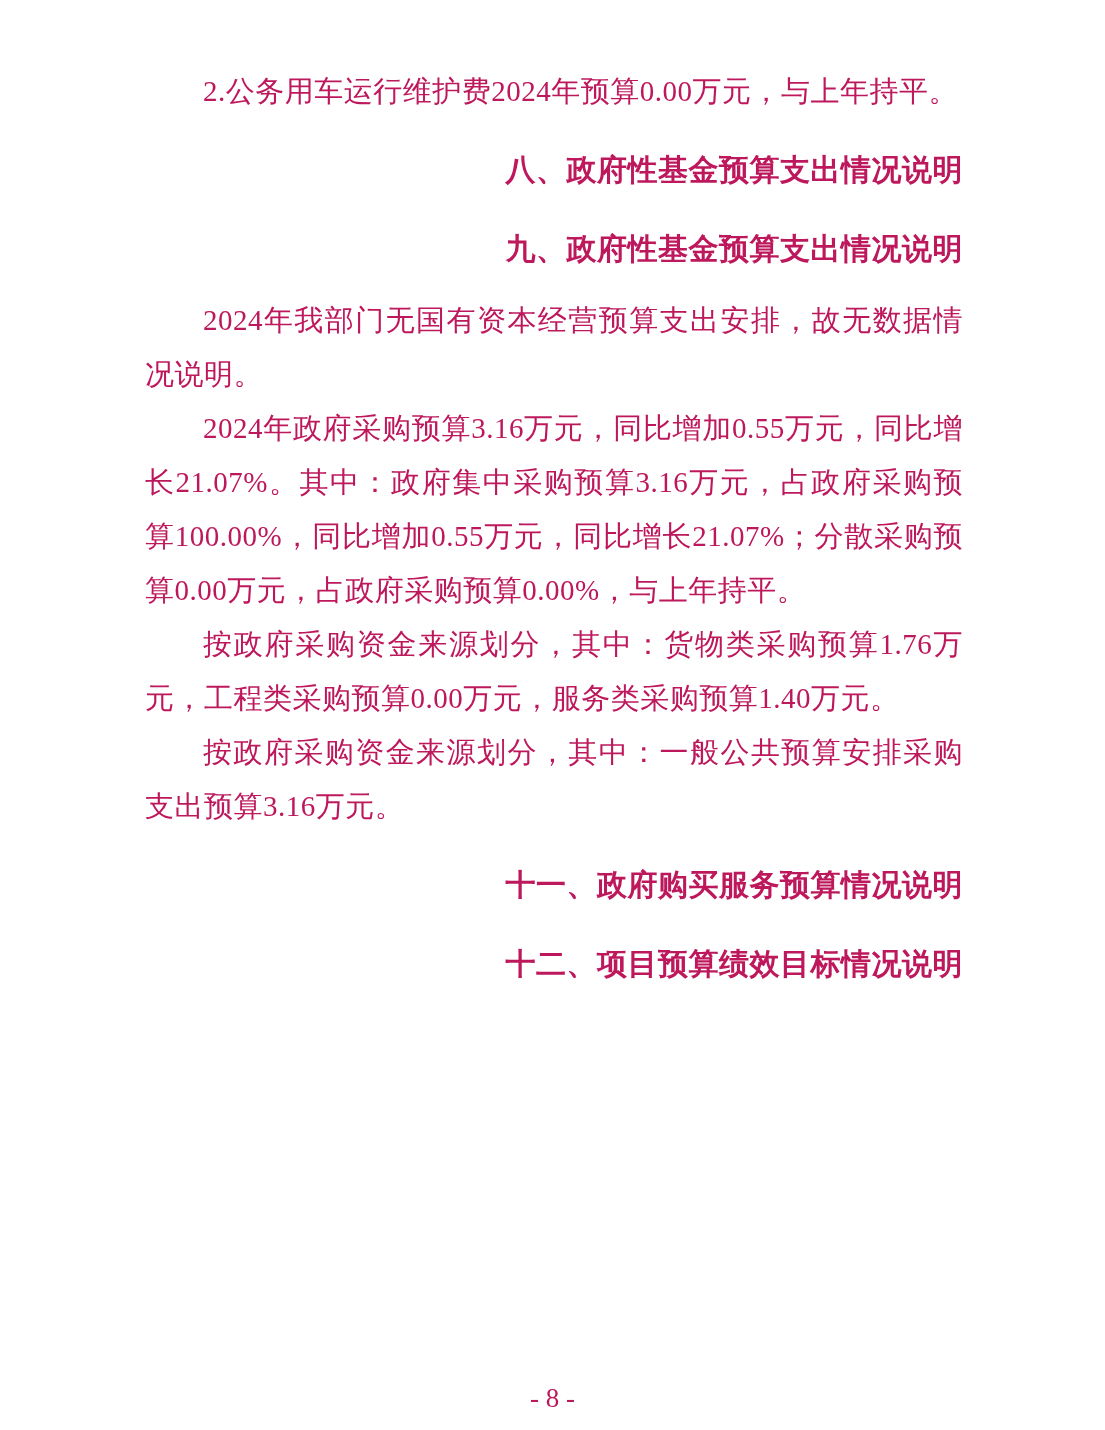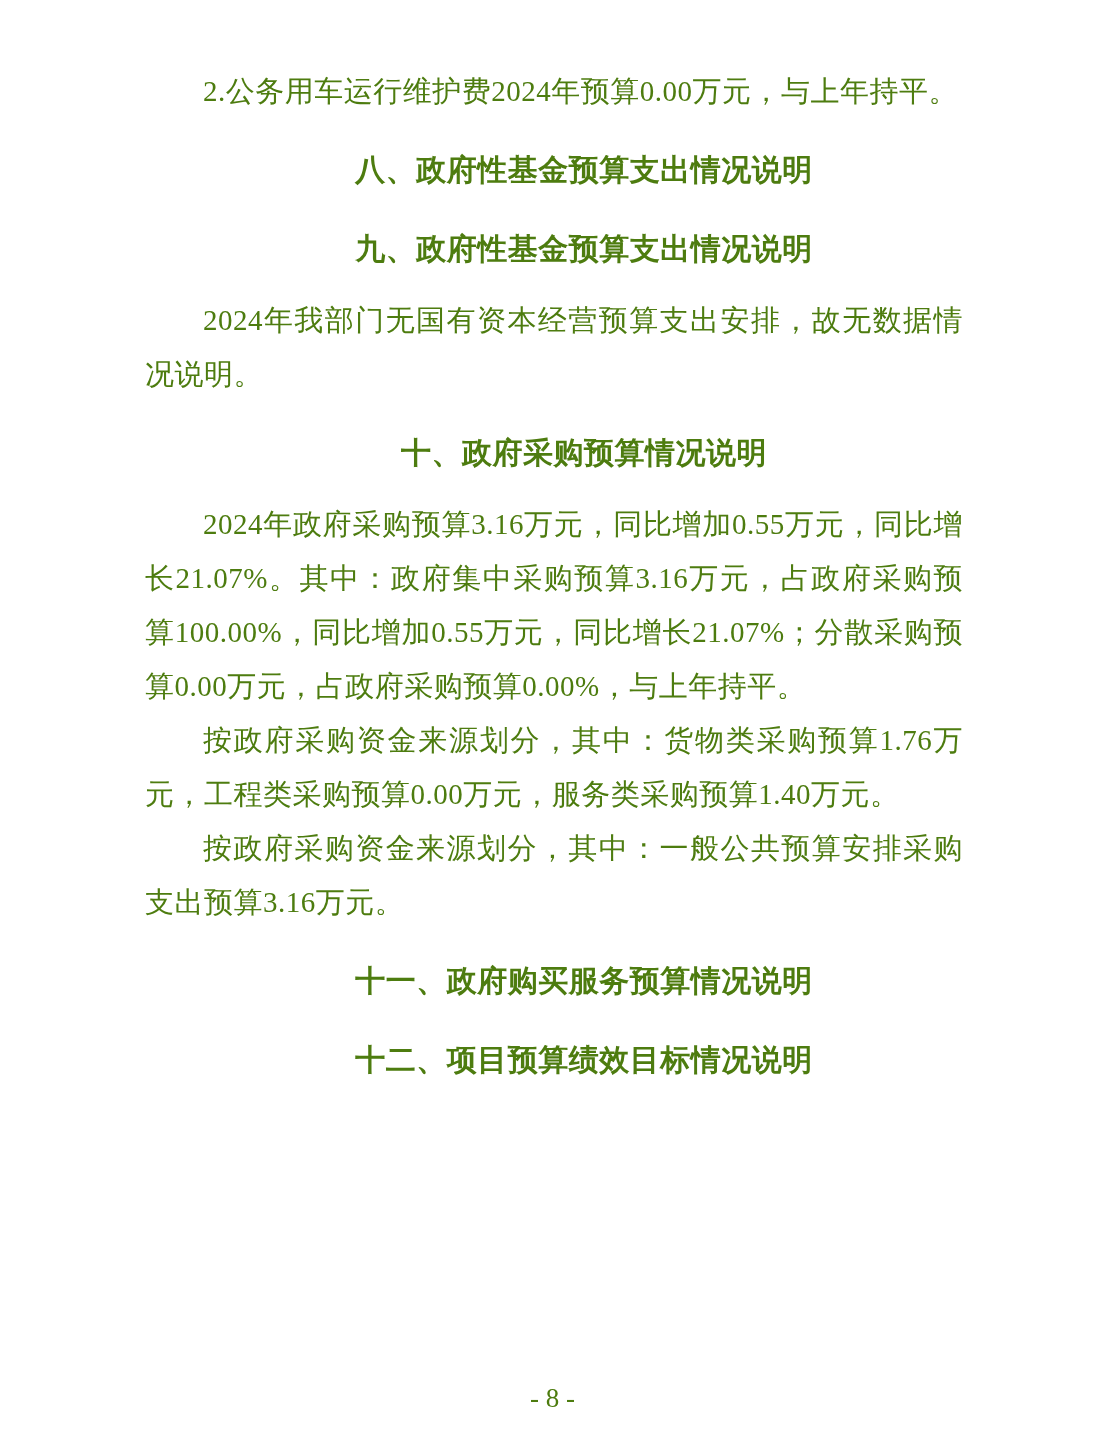--- a/index.html
+++ b/index.html
@@ -5,21 +5,21 @@
     html, body {
       margin: 0;
       padding: 0;
       background: #ffffff;
     }
     .page {
       position: relative;
       width: 1105px;
       height: 1430px;
       background: #ffffff;
-      color: #4d7c0f;
+      color: #be185d;
       overflow: hidden;
       font-family: "Liberation Serif", "DejaVu Serif", serif;
     }
     .content {
       position: absolute;
       top: 64px;
       left: 145px;
       width: 818px;
     }
     .para {
@@ -31,21 +31,21 @@
       font-family: "Liberation Serif", "DejaVu Serif", serif;
       font-weight: normal;
       letter-spacing: 0.5px;
     }
     .heading {
       margin: 25px 0 17px 0;
       font-size: 30px;
       line-height: 54px;
       font-weight: bold;
       text-indent: 2em;
-      text-align: center;
+      text-align: right;
       font-family: "Liberation Sans", "DejaVu Sans", sans-serif;
       letter-spacing: 0.5px;
     }
     .page-number {
       position: absolute;
       top: 1382px;
       left: 0;
       width: 100%;
       text-align: center;
       font-size: 27px;
@@ -55,21 +55,20 @@
   </style>
 </head>
 <body>
 
 <div class="page">
   <div class="content" id="content">
       <p class="para">2.公务用车运行维护费2024年预算0.00万元，与上年持平。</p>
       <p class="heading">八、政府性基金预算支出情况说明</p>
       <p class="heading">九、政府性基金预算支出情况说明</p>
       <p class="para">2024年我部门无国有资本经营预算支出安排，故无数据情况说明。</p>
-      <p class="heading">十、政府采购预算情况说明</p>
       <p class="para">2024年政府采购预算3.16万元，同比增加0.55万元，同比增长21.07%。其中：政府集中采购预算3.16万元，占政府采购预算100.00%，同比增加0.55万元，同比增长21.07%；分散采购预算0.00万元，占政府采购预算0.00%，与上年持平。</p>
       <p class="para">按政府采购资金来源划分，其中：货物类采购预算1.76万元，工程类采购预算0.00万元，服务类采购预算1.40万元。</p>
       <p class="para">按政府采购资金来源划分，其中：一般公共预算安排采购支出预算3.16万元。</p>
       <p class="heading">十一、政府购买服务预算情况说明</p>
       <p class="heading">十二、项目预算绩效目标情况说明</p>
     </div>
   <div class="page-number">- 8 -</div>
 </div>
 
 </body></html>

